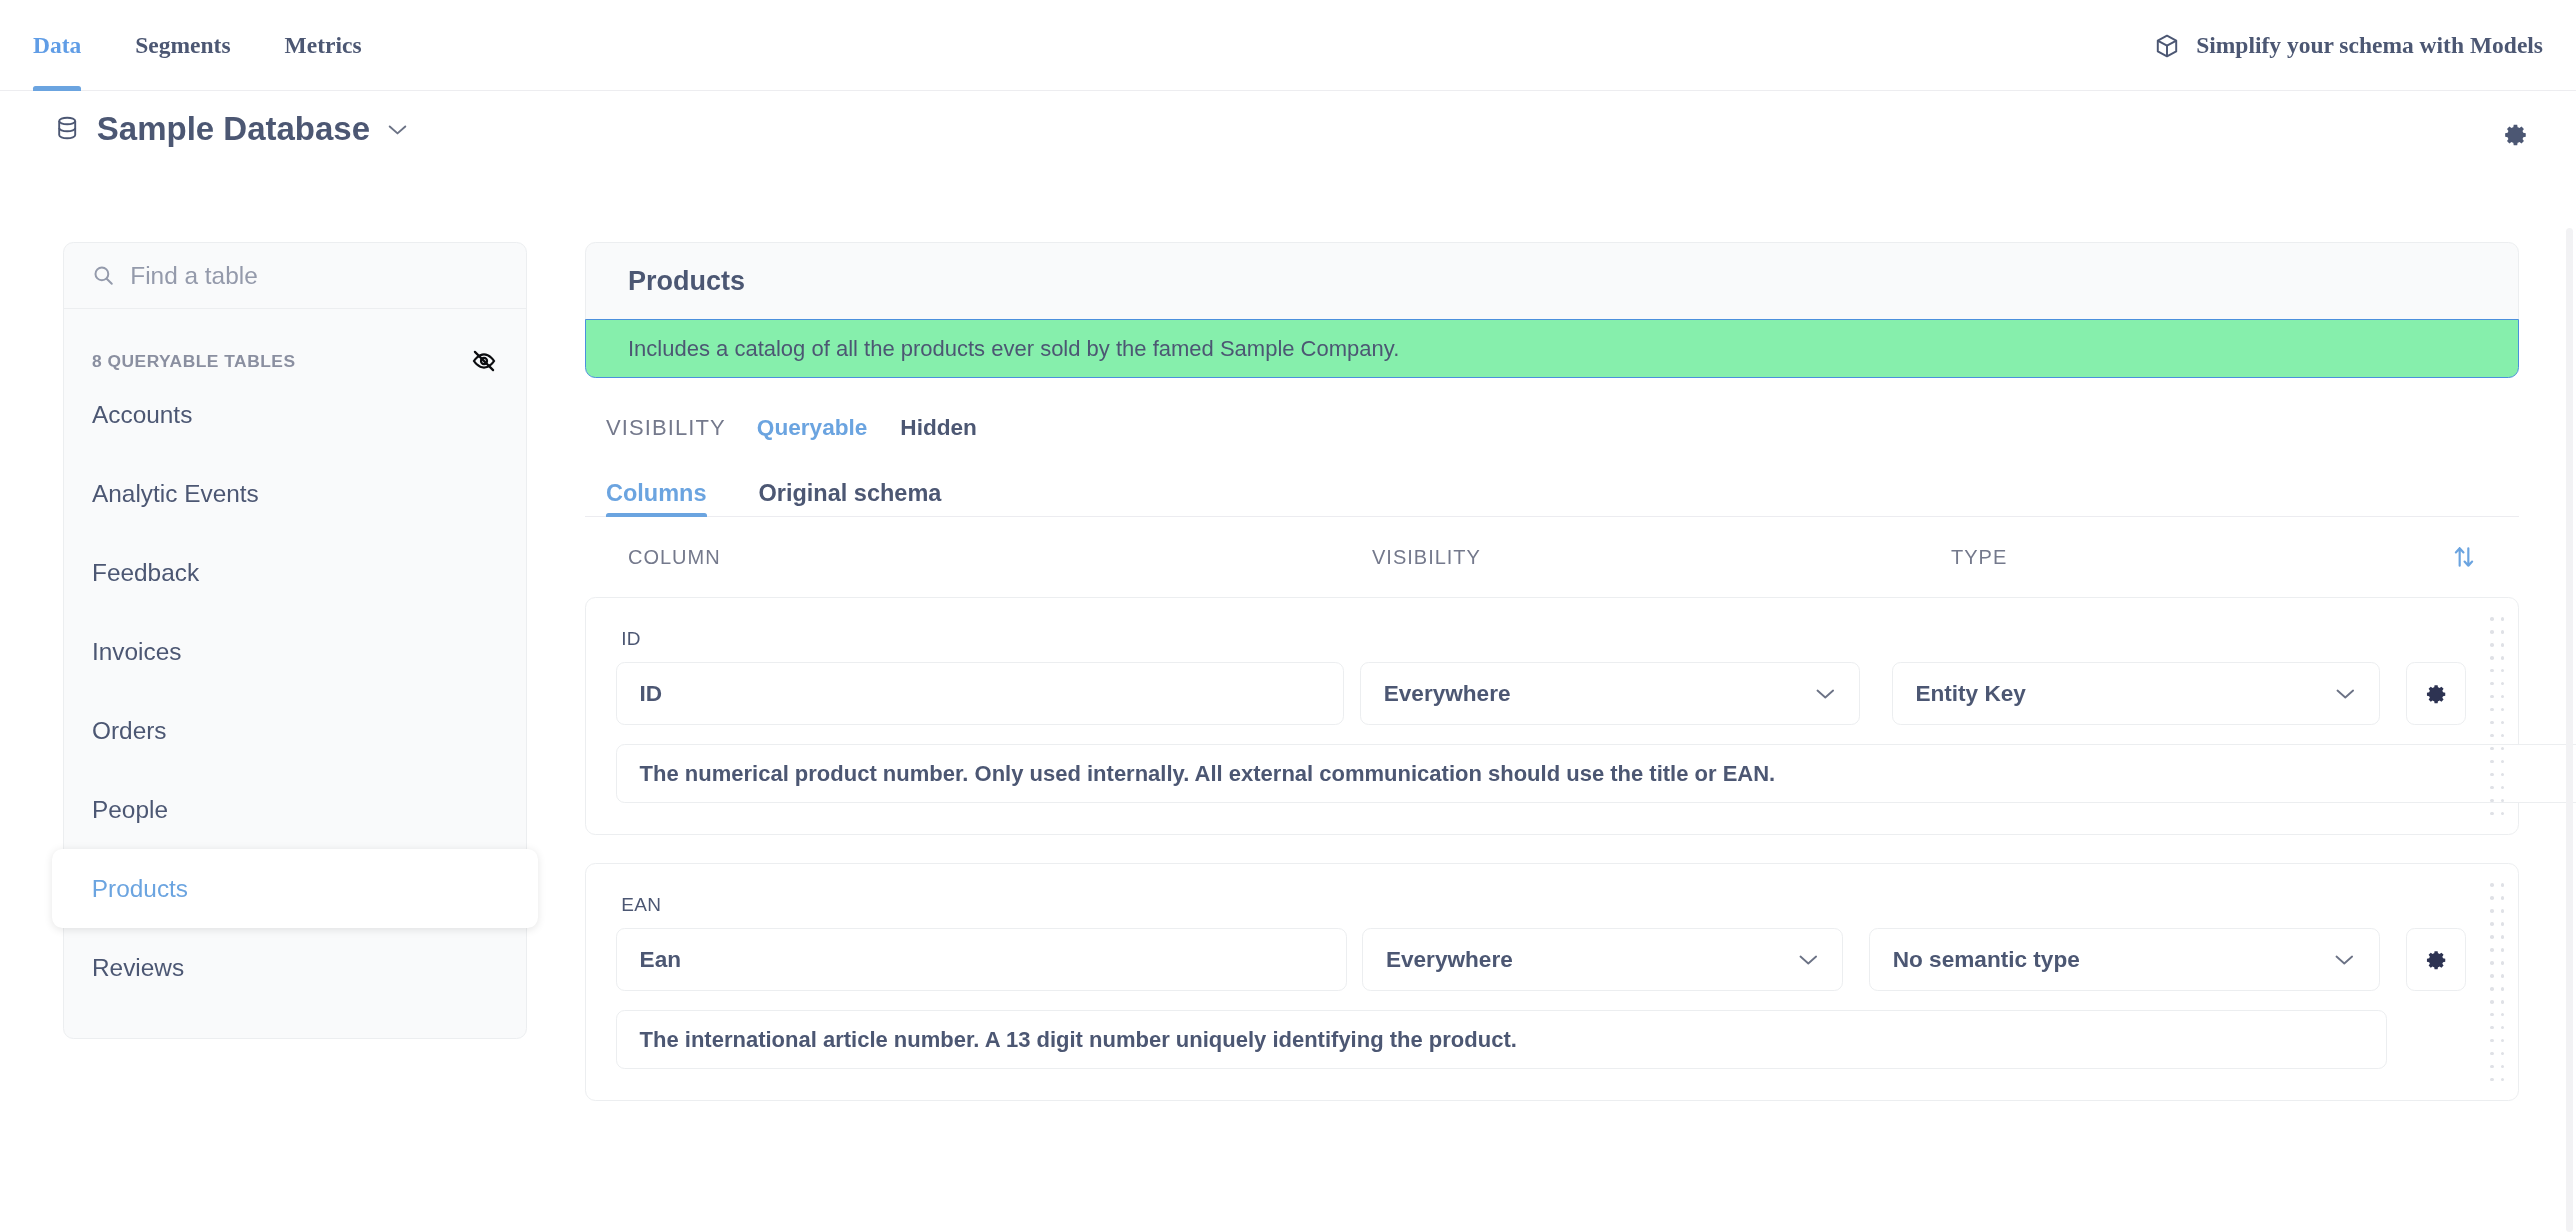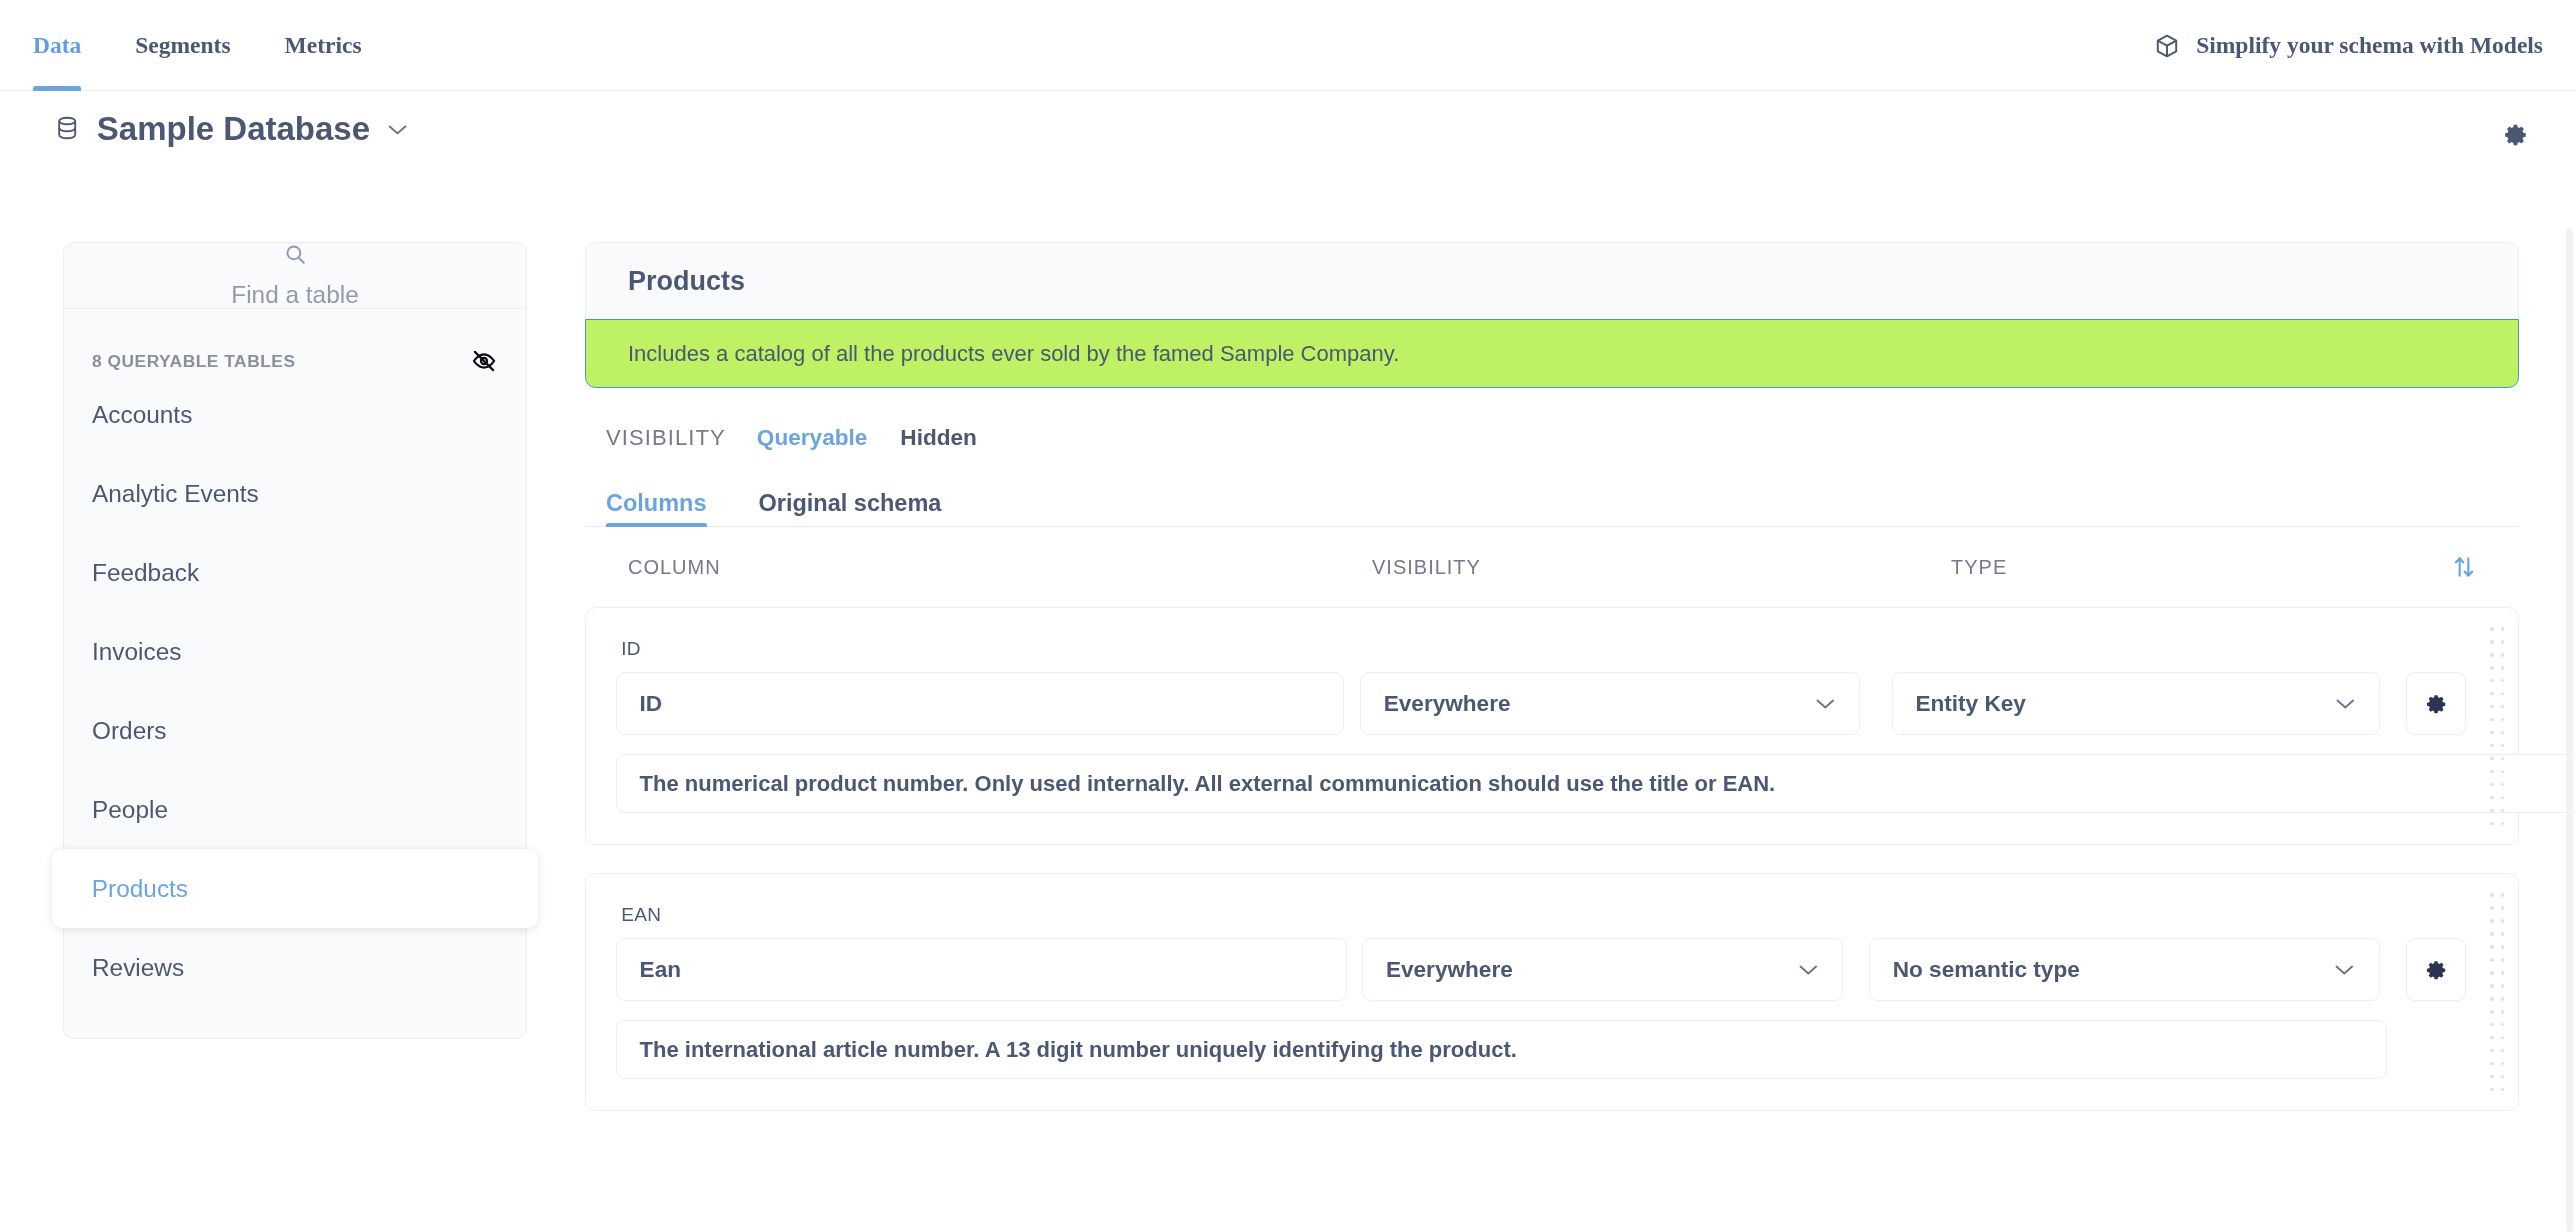--- a/index.html
+++ b/index.html
@@ -69,21 +69,20 @@
     border: 0.9px solid #eceef0;
     border-radius: 10.4px;
   }
   .search-row {
     height: 66px;
     display: flex; align-items: center;
     padding: 0 28px;
     border-bottom: 0.9px solid #eceef0;
     gap: 15.7px;
     cursor: text;
-    flex-direction: column;
   }
   .search-placeholder { font-size: 24.4px; color: #949aab; white-space: nowrap; }
   .tables-list { padding: 0 0 31px 0; }
   .section-head {
     display: flex; align-items: center; justify-content: space-between;
     padding: 38px 28px 0 28px;
   }
   .section-title {
     font-size: 17.4px; font-weight: 700; letter-spacing: 0.5px;
     color: #8a8fa0; white-space: nowrap;
@@ -117,24 +116,24 @@
   .table-title-card {
     background: #f9fafb;
     border: 0.9px solid #eceef0;
     border-radius: 10.4px 10.4px 0 0;
     height: 78px;
     display: flex; align-items: center;
     padding-left: 42px;
   }
   .table-title { font-size: 27px; font-weight: 700; color: #4c5773; cursor: text; }
   .table-desc-card {
-    background: #bef264;
+    background: #86efac;
     border: 1.7px solid #4c90dd;
     border-radius: 0 0 10.4px 10.4px;
-    height: 69px;
+    height: 59px;
     display: flex; align-items: center;
     padding-left: 42px;
     margin-top: -0.9px;
   }
   .table-desc { font-size: 22px; color: #4c5773; cursor: text; }
 
   .visibility-row {
     margin-top: 37px;
     display: flex; align-items: center;
     padding-left: 21px;

